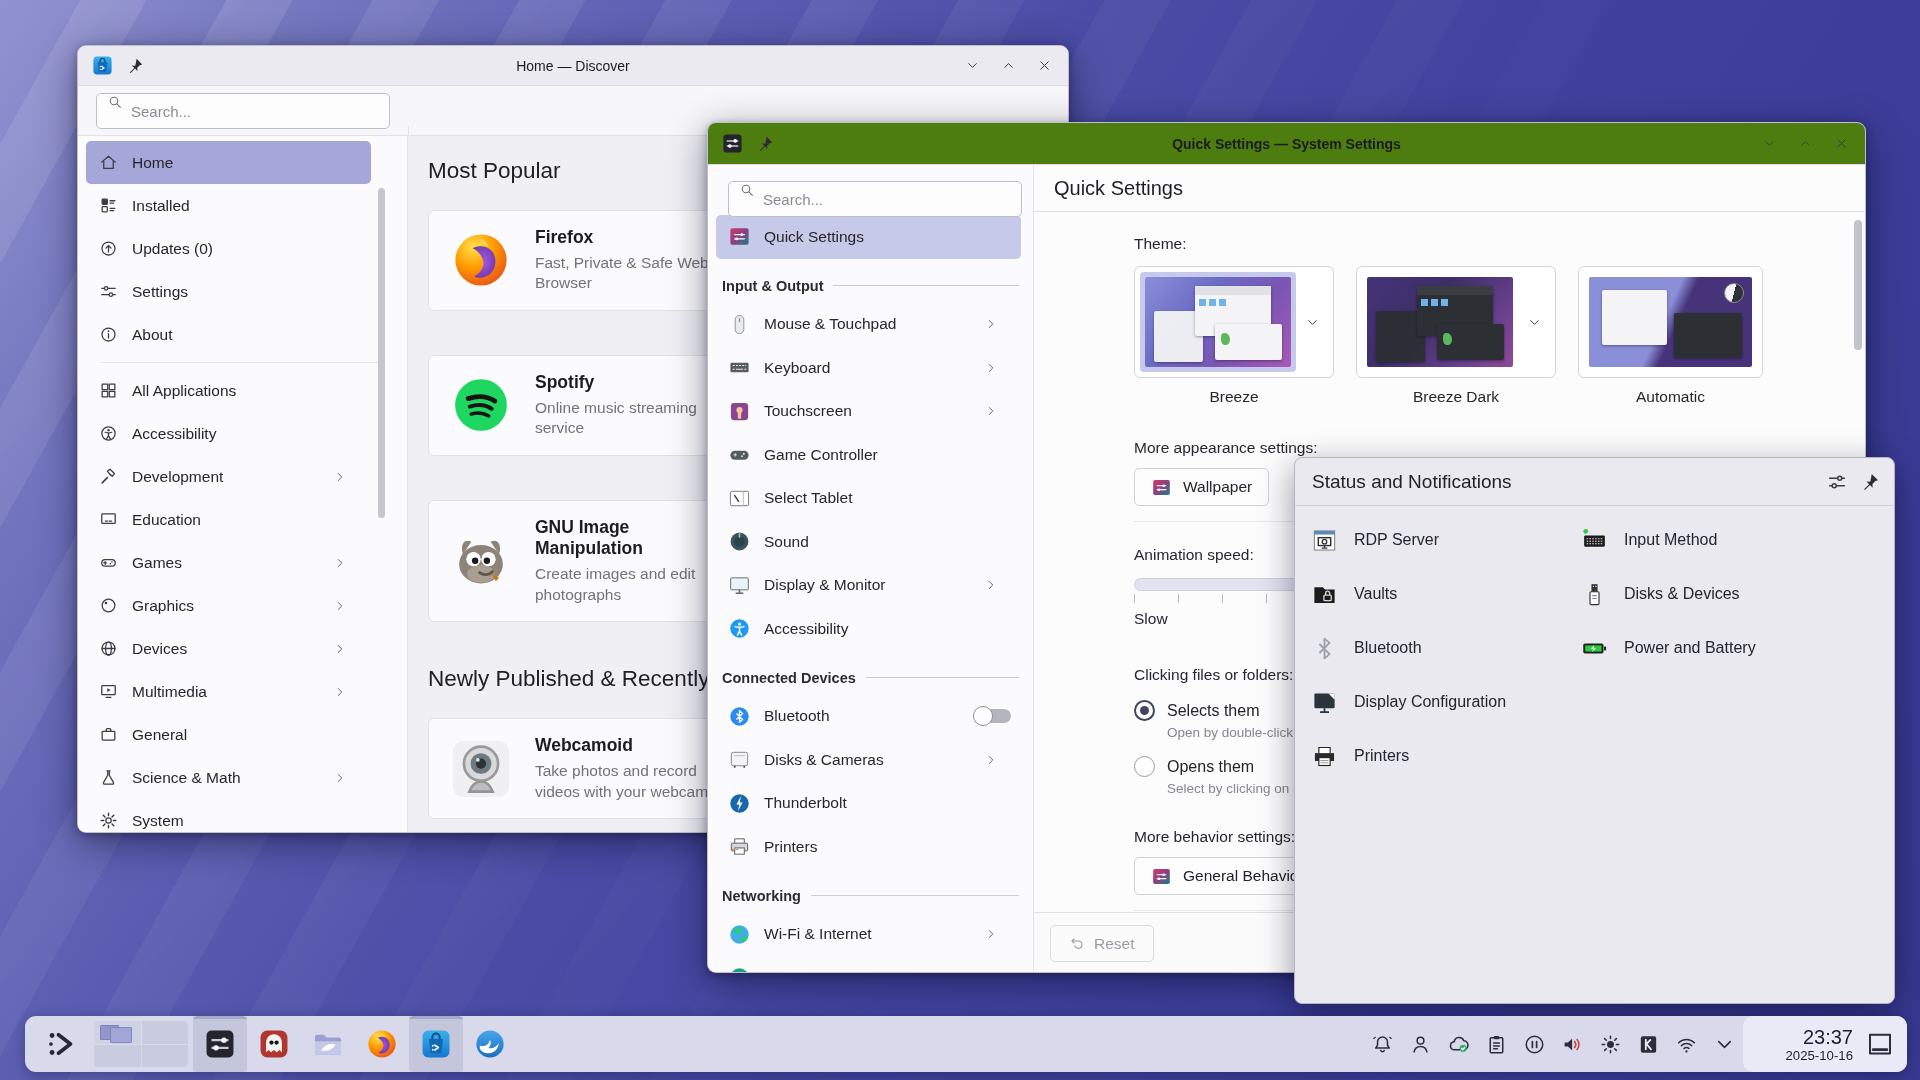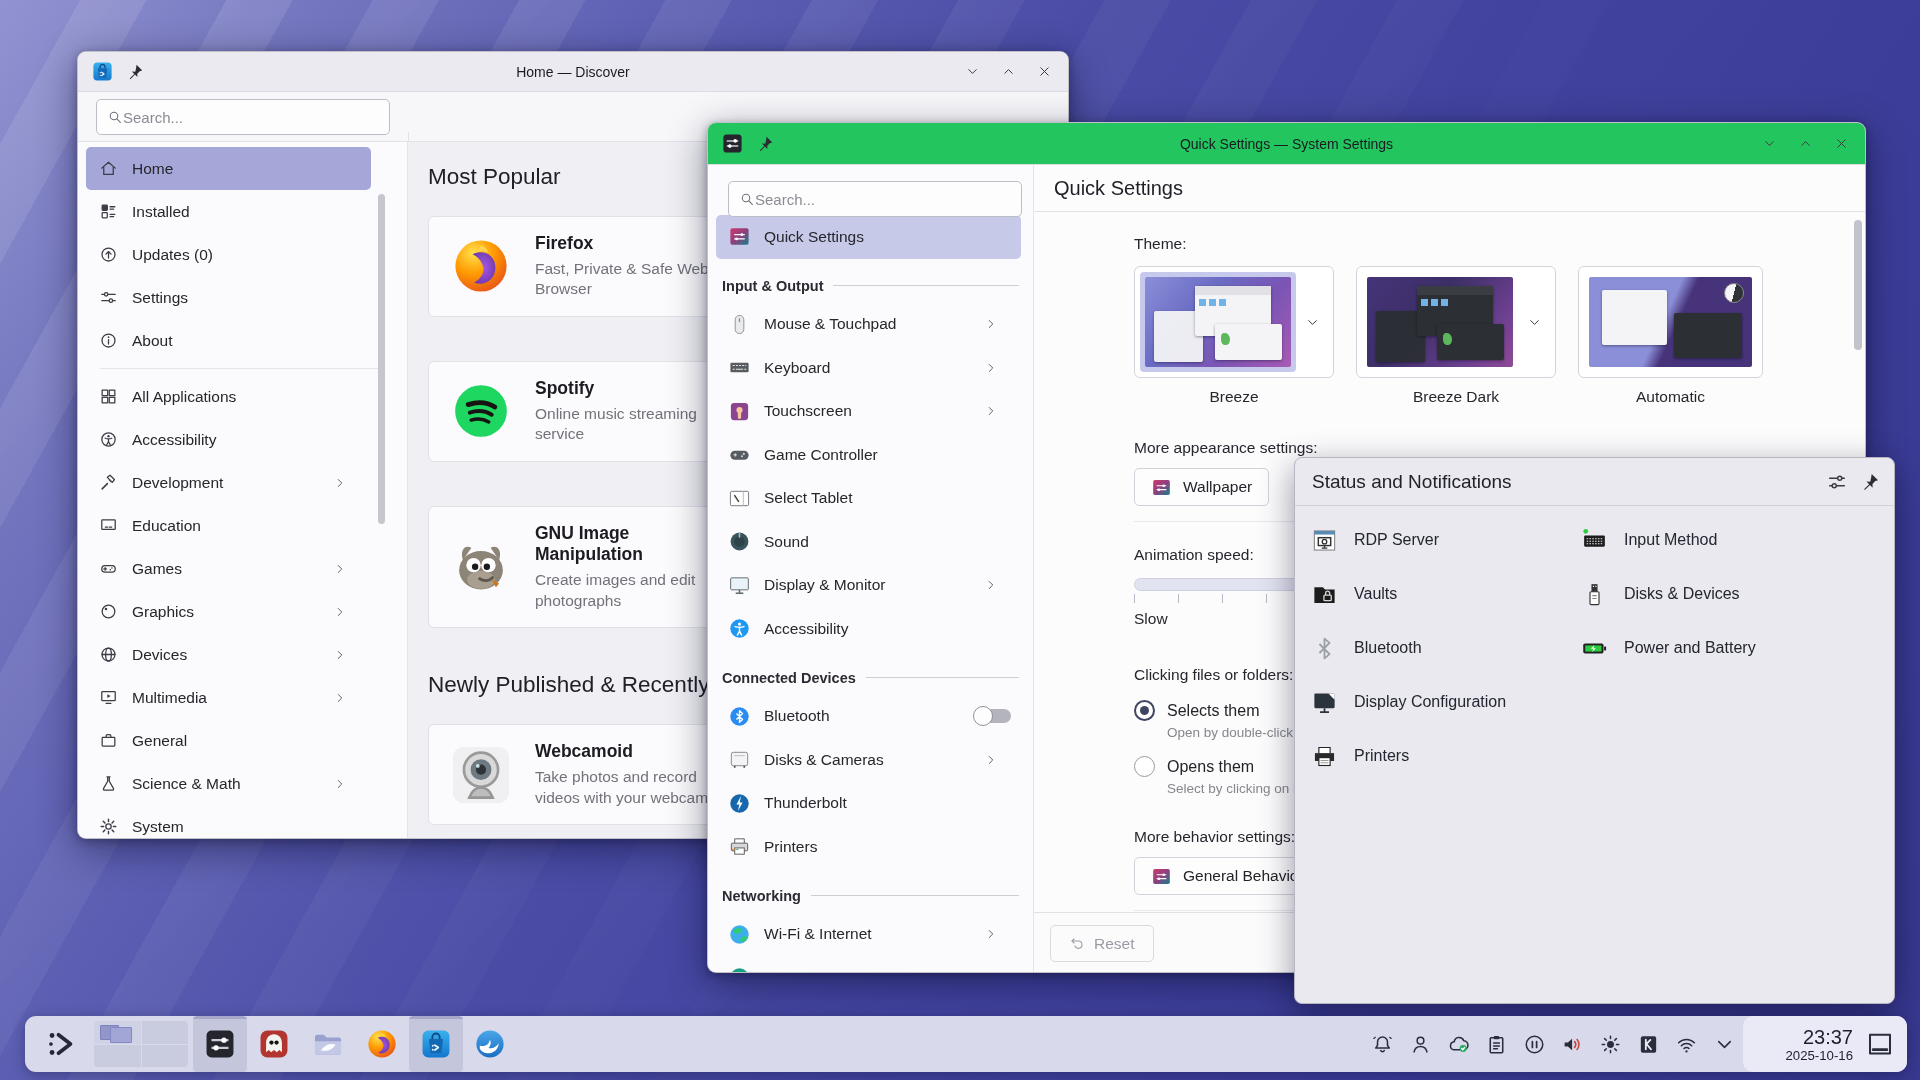--- a/index.html
+++ b/index.html
@@ -21,25 +21,25 @@
     font-size:14px; color:#1b1b21; }
   .win-btns { position:absolute; right:16px; top:0; bottom:0; display:flex; align-items:center; gap:21px; }
   .win-btn { width:15px; height:15px; color:#3c3c44; cursor:pointer; }
   .tb-appicon { width:23px; height:23px; margin-left:13px; }
   .tb-pin { width:17px; height:17px; margin-left:13px; color:#2c2c34; }
 
   svg { width:100%; height:100%; display:block; }
   .ic { display:inline-flex; flex:none; }
 
   
-  #discover { left:77px; top:51px; width:992px; height:788px; z-index:10; }
+  #discover { left:77px; top:45px; width:992px; height:788px; z-index:10; }
   #discover .titlebar { height:40px; }
   .disc-header { position:absolute; top:40px; left:0; width:100%; height:50px;
     background:#f7f7fa; border-bottom:1px solid #e1e1e8; }
-  .searchbox { position:absolute; display:flex; align-items:center; 
+  .searchbox { position:absolute; display:flex; gap:8px;
     background:#fdfdfe; border:1px solid #bdbdc6; border-radius:5px; padding:0 10px; }
   .searchbox .ic { width:16px; height:16px; color:#6f6f78; }
   .searchbox input { border:none; outline:none; background:transparent; font-size:15px;
     color:#232329; width:100%; font-family:inherit; }
   .searchbox input::placeholder { color:#8b8b94; }
   #disc-search { left:18px; top:7px; width:294px; height:36px; }
   .disc-vline { position:absolute; left:330px; top:40px; height:50px; width:1px; background:#e1e1e8; }
   .disc-pagetitle { position:absolute; left:350px; top:52px; font-size:20px; color:#1e1e25; }
   .disc-body { position:absolute; top:90px; bottom:0; left:0; width:100%; display:flex; }
   .disc-side { width:330px; background:#fbfbfd; border-right:1px solid #e3e3e9;
@@ -56,21 +56,21 @@
   .disc-content { flex:1; background:#efeff4; padding:14px 0 0 20px; overflow:hidden; }
   .disc-h2 { font-size:22.5px; color:#202027; font-weight:400; margin:8px 0 26px; }
   .app-card { width:600px; background:#fbfbfd; border:1px solid #e1e1e7; border-radius:6px;
     display:flex; align-items:center; gap:22px; padding:16px 20px; margin-bottom:44px; cursor:pointer; }
   .app-icon { width:64px; height:64px; flex:none; }
   .app-name { font-size:17.5px; font-weight:bold; color:#1b1b22; max-width:175px; line-height:1.25; }
   .app-desc { font-size:15.5px; color:#72727b; max-width:178px; line-height:1.32; margin-top:4px; }
 
   
   #settings { left:707px; top:122px; width:1159px; height:851px; z-index:20; }
-  #settings .titlebar { height:42px; background:#22c55e; }
+  #settings .titlebar { height:42px; background:#4d7c0f;font-weight:bold; }
   .set-body { position:absolute; top:42px; bottom:0; left:0; width:100%; display:flex; }
   .set-side { width:326px; background:#fbfbfd; border-right:1px solid #e4e4ea;
     position:relative; overflow:hidden; }
   #set-search { left:10px; top:8px; width:294px; height:36px; position:relative;
     margin:8px 0 6px 10px; }
   .set-row { height:43.5px; margin:0 12px 0 8px; border-radius:5px; display:flex;
     align-items:center; padding:0 10px 0 12px; cursor:pointer; }
   .set-row .ic { width:23px; height:23px; margin-right:13px; }
   .set-row .lbl { font-size:15.5px; color:#26262c; flex:1; }
   .set-row .chev { width:14px; height:14px; color:#55555e; }

